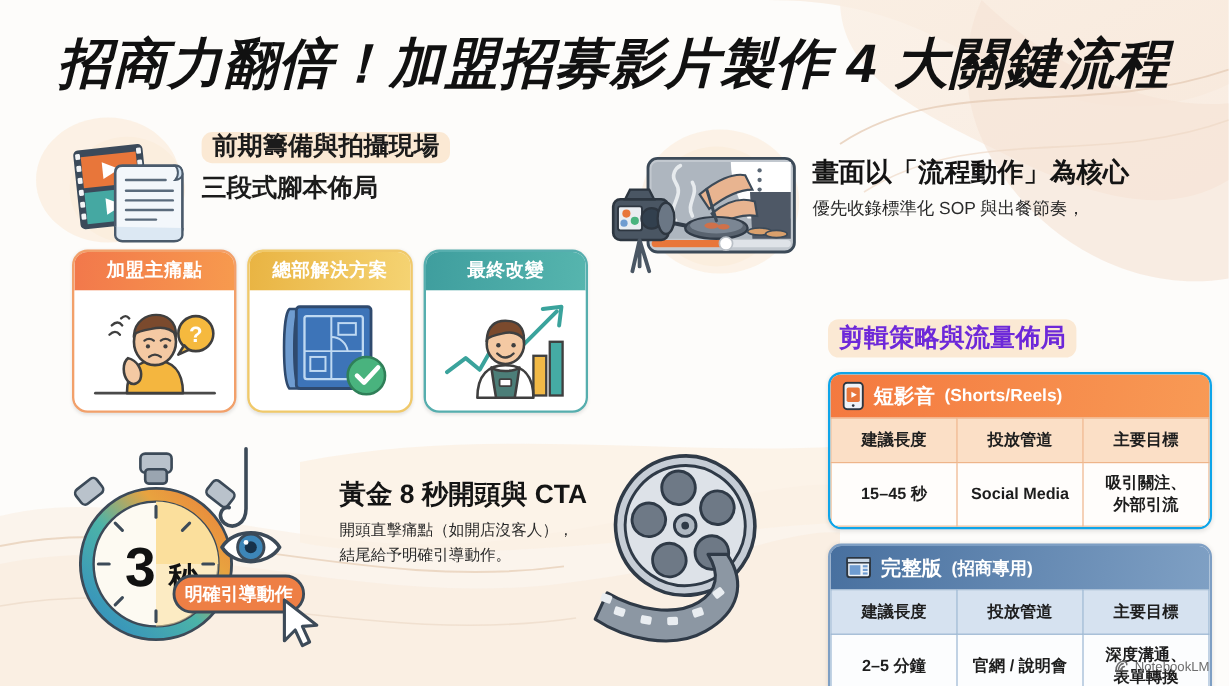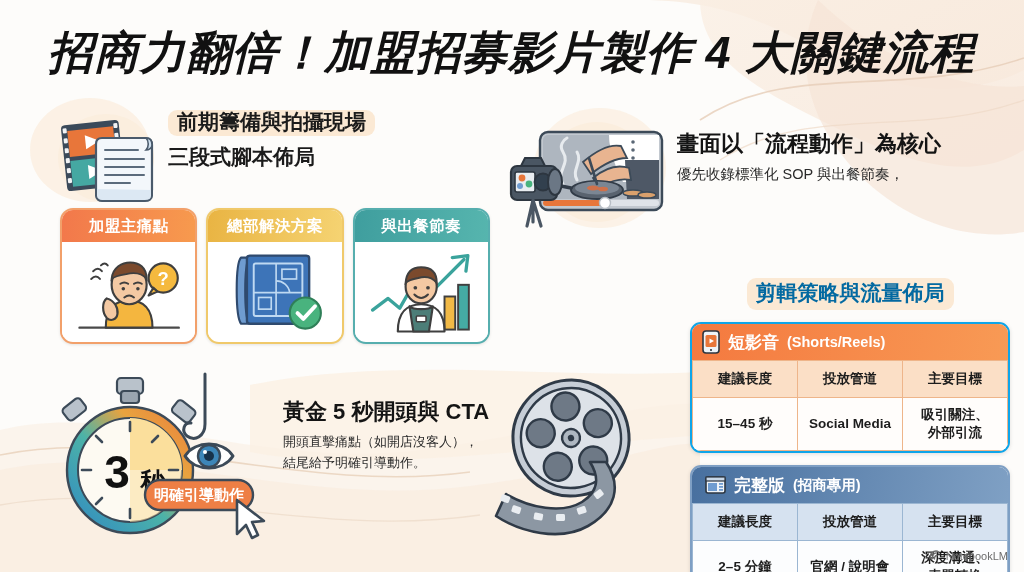--- a/index.html
+++ b/index.html
@@ -58,23 +58,22 @@
   
   .sec-cam{position:absolute;left:505px;top:112px;width:510px;height:120px;z-index:5;}
   .cam-icon{position:absolute;left:0;top:2px;width:165px;height:115px;}
   .cam-text{position:absolute;left:172px;top:20px;width:340px;}
   .cam-h{font-size:22px;font-weight:bold;color:#141414;line-height:1.1;white-space:nowrap;}
   .cam-p{font-size:14.5px;color:#2a2a2a;line-height:1.55;margin-top:7px;}
 
   
   .sec-tables{position:absolute;left:690px;top:266px;width:320px;z-index:5;}
   .tbl-title{
-    font-size:21px;font-weight:bold;color:#0369a1;text-align:center;
+    font-size:21px;font-weight:bold;color:#6d28d9;text-align:left;
     margin-bottom:12px;
-    margin-top:12px;
   }
   .tbl-wrap{
     border-radius:11px;overflow:hidden;margin-bottom:12px;
     box-shadow:0 1px 4px rgba(0,0,0,.12);background:#fff;
   }
   .tbl-wrap.orange{border:2px solid #0ea5e9;}
   .tbl-wrap.blue{border:2px solid #7e9fc4;}
   .tbl-head{
     height:36px;display:flex;align-items:center;gap:8px;padding:0 10px;
     font-size:17px;font-weight:bold;color:#ffffff;
@@ -243,21 +242,21 @@
           <rect x="52" y="57" width="13" height="12"></rect>
           <rect x="76" y="28" width="15" height="10"></rect>
         </g>
 
         <circle cx="100" cy="73" r="16" fill="#49b37e" stroke="#2f7f58" stroke-width="2.2"></circle>
         <path d="M92,73 l6,6 l12,-13" fill="none" stroke="#ffffff" stroke-width="4" stroke-linecap="round" stroke-linejoin="round"></path>
       </svg>
     </div>
 
     <div class="card c3">
-      <div class="cap">與出餐節奏</div>
+      <div class="cap">最終改變</div>
       <svg class="art" viewBox="0 0 137 98">
         <rect x="0" y="0" width="137" height="98" fill="#ffffff"></rect>
 
         <rect x="92" y="56" width="11" height="34" fill="#f1b946" stroke="#3f3f3f" stroke-width="2"></rect>
         <rect x="106" y="44" width="11" height="46" fill="#45aba4" stroke="#3f3f3f" stroke-width="2"></rect>
 
         <path d="M18,70 L34,58 L46,68 L62,40 L78,52 L112,18" fill="none" stroke="#3aa39c" stroke-width="3.4" stroke-linecap="round" stroke-linejoin="round"></path>
         <path d="M100,16 L116,14 L114,30" fill="none" stroke="#3aa39c" stroke-width="3.4" stroke-linecap="round" stroke-linejoin="round"></path>
 
         <path d="M44,92 C44,72 54,64 68,64 C82,64 92,72 92,92 Z" fill="#ffffff" stroke="#3f3f3f" stroke-width="2.2" stroke-linejoin="round"></path>
@@ -452,21 +451,21 @@
       <circle cx="160" cy="80" r="2" fill="#ffffff"></circle>
 
       <g>
         <rect x="100" y="108" width="108" height="30" rx="15" fill="#ee7f45" stroke="#3c4a58" stroke-width="2.4"></rect>
         <text x="154" y="128" font-size="15" font-weight="bold" text-anchor="middle" fill="#ffffff" font-family="Liberation Sans, sans-serif">明確引導動作</text>
       </g>
 
       <path d="M192,128 L192,162 L201,153 L207,166 L213,163 L207,150 L219,149 Z" fill="#ffffff" stroke="#3c4a58" stroke-width="2.6" stroke-linejoin="round"></path>
     </svg>
     <div class="watch-text">
-      <div class="watch-h">黃金 5 秒開頭與 CTA</div>
+      <div class="watch-h">黃金 8 秒開頭與 CTA</div>
       <div class="watch-p">
         <div>開頭直擊痛點（如開店沒客人），</div>
         <div>結尾給予明確引導動作。</div>
       </div>
     </div>
   </div>
 
   <svg class="reel" viewBox="0 0 200 185">
     <g transform="rotate(-10 95 72)">
       <circle cx="95" cy="72" r="58" fill="#c6cdd6" stroke="#2f3a47" stroke-width="3"></circle>

